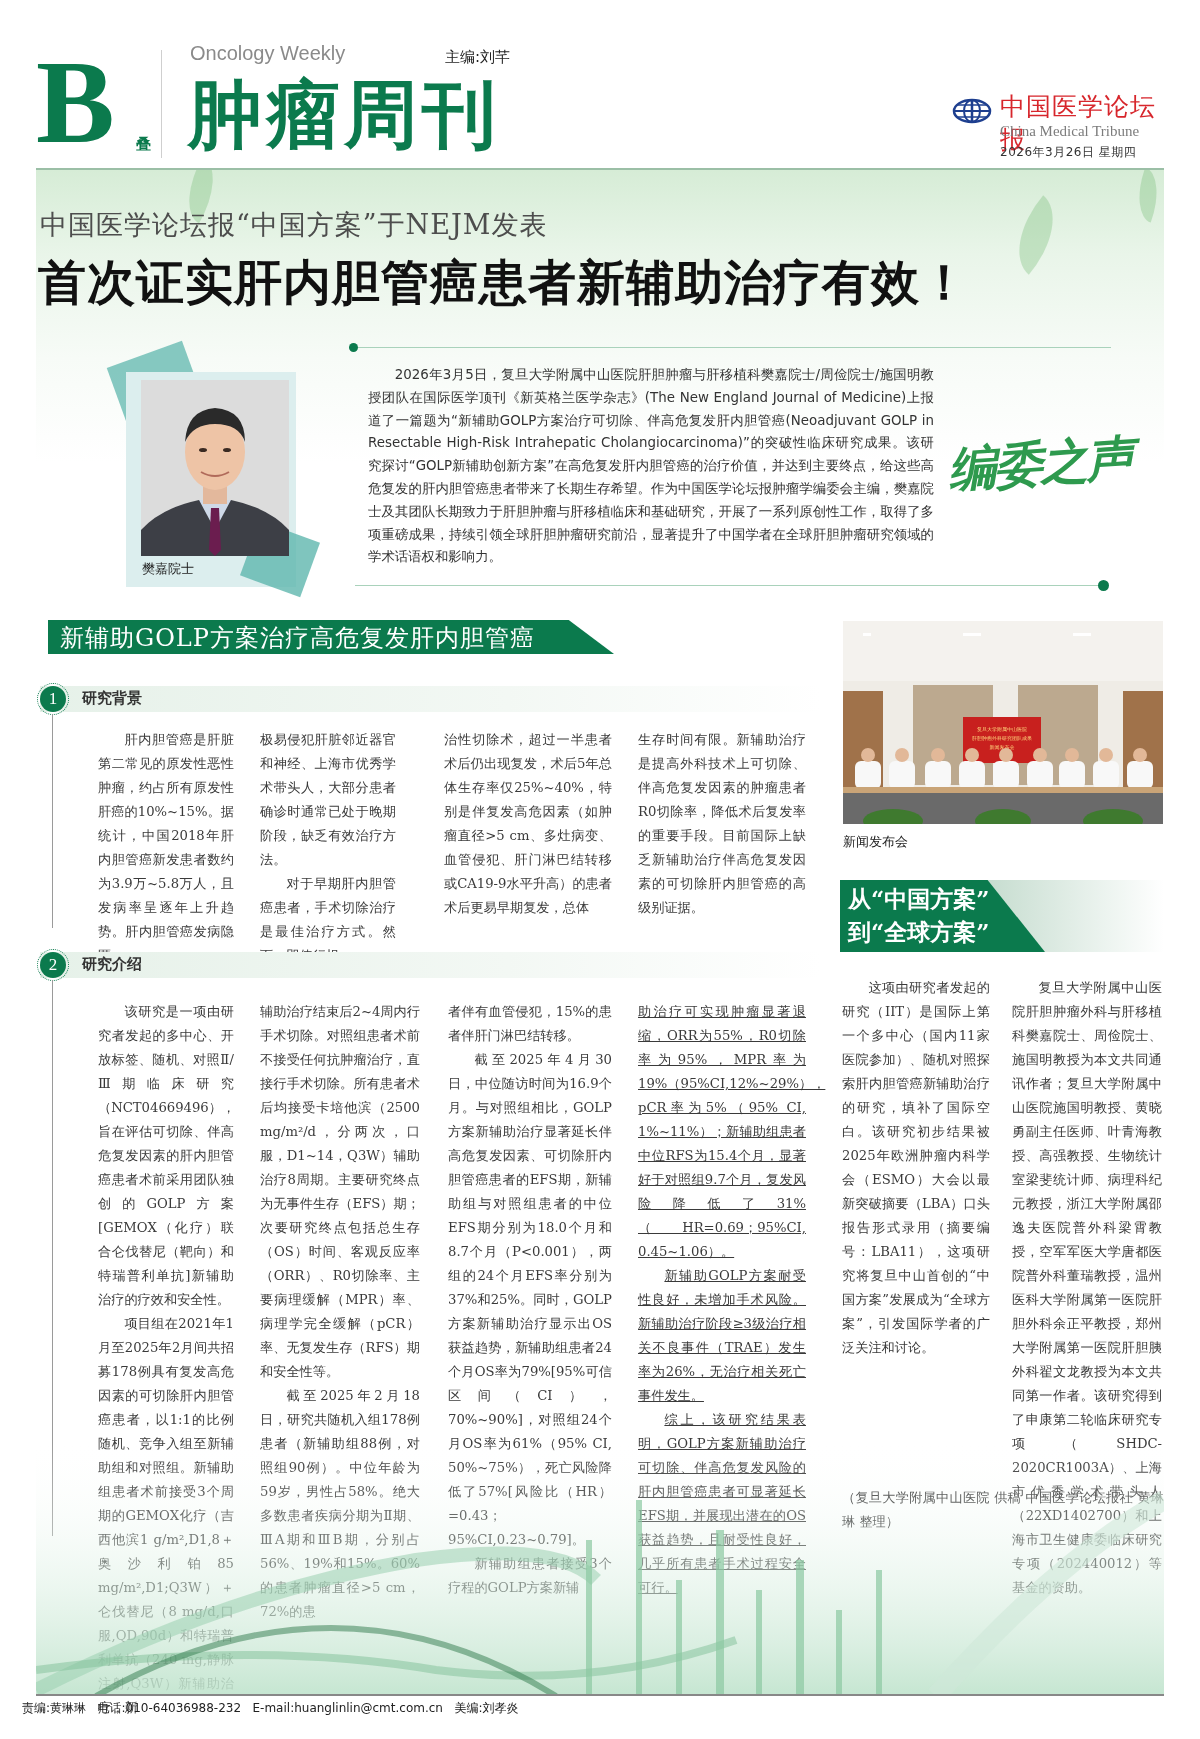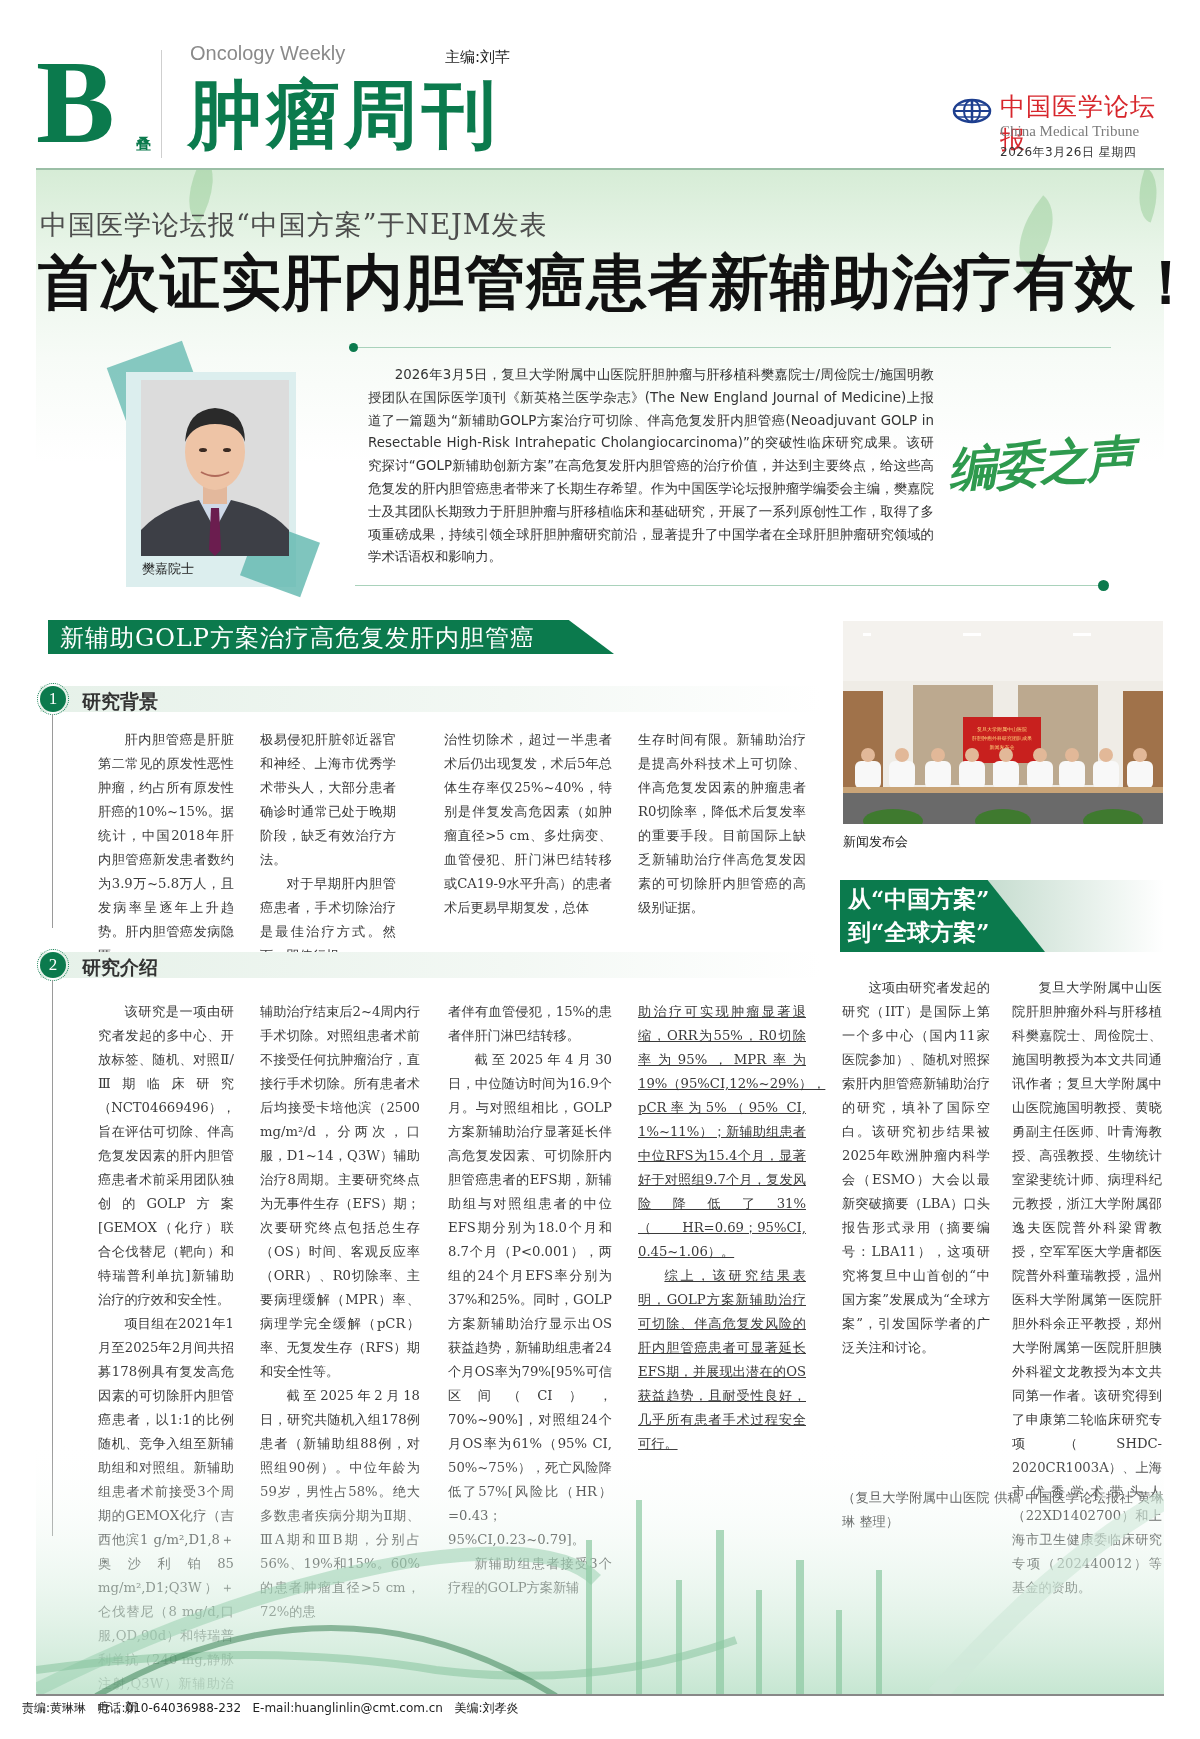--- a/index.html
+++ b/index.html
@@ -19,21 +19,21 @@
   .brand-cn { position: absolute; left: 56px; top: 2px; font-family: "DejaVu Serif", serif; font-size: 25px; color: #d7262c; letter-spacing: 1px; }
   .brand-en { position: absolute; left: 56px; top: 35px; font-family: "Liberation Serif", serif; font-size: 15px; color: #7c7c7c; }
   .brand-date { position: absolute; left: 56px; top: 56px; font-family: "DejaVu Sans", sans-serif; font-size: 12px; color: #333; letter-spacing: 0.5px; }
 
   
   .hero { position: absolute; left: 36px; top: 168px; width: 1128px; height: 420px;
     background: linear-gradient(180deg, #d6ecd6 0%, #e9f5e9 20%, #f7fbf7 45%, #ffffff 70%);
     border-top: 2px solid #9bbfa6; overflow: hidden; }
   .hero-leaf { position: absolute; border-radius: 0 100% 0 100%; background: rgba(120,190,120,0.35); }
   .kicker { position: absolute; left: 40px; top: 207px; font-family: "DejaVu Serif", serif; font-size: 27px; color: #4d4d4d; letter-spacing: 1px; }
-  .headline { position: absolute; left: 38px; top: 244px; font-family: "DejaVu Sans", sans-serif; font-weight: bold; font-size: 60px; line-height: 76px; color: #111; letter-spacing: 1px; }
+  .headline { position: absolute; left: 38px; top: 244px; font-family: "DejaVu Sans", sans-serif; font-weight: bold; font-size: 48px; line-height: 76px; color: #111; letter-spacing: 1px; }
 
   
   .intro-line-top { position: absolute; left: 355px; top: 347px; width: 756px; height: 1px; background: #a9d2bb; }
   .intro-dot-top { position: absolute; left: 349px; top: 343px; width: 9px; height: 9px; border-radius: 50%; background: #0b7a4d; }
   .intro-line-bottom { position: absolute; left: 355px; top: 585px; width: 748px; height: 1px; background: #a9d2bb; }
   .intro-dot-bottom { position: absolute; left: 1098px; top: 580px; width: 11px; height: 11px; border-radius: 50%; background: #0b7a4d; }
   .intro-text { position: absolute; left: 368px; top: 364px; width: 566px; font-family: "DejaVu Sans", sans-serif; font-size: 13.4px; line-height: 22.8px; color: #333; text-align: justify; text-indent: 2em; }
 
   .portrait-wrap { position: absolute; left: 126px; top: 372px; width: 170px; height: 215px; background: #dceeee; }
   .sq1 { position: absolute; left: 118px; top: 352px; width: 80px; height: 80px; background: #5fb7ae; opacity: 0.75; transform: rotate(-20deg); }
@@ -44,21 +44,21 @@
 
   
   .banner { position: absolute; left: 48px; top: 620px; width: 560px; height: 34px; }
   .banner-bg { position: absolute; left: 0; top: 0; width: 566px; height: 34px; background: #0b7a4d; clip-path: polygon(0 0, 92% 0, 100% 100%, 0 100%); }
   .banner-fade { position: absolute; left: 480px; top: 0; width: 128px; height: 34px; background: linear-gradient(90deg, #cfe3d7, #ffffff); z-index: -1; }
   .banner-text { position: absolute; left: 12px; top: 2px; font-family: "DejaVu Serif", serif; font-size: 24px; color: #ffffff; letter-spacing: 1px; white-space: nowrap; }
 
   
   .subbar { position: absolute; left: 40px; height: 26px; width: 780px; background: linear-gradient(90deg, #e6f1e9 0%, #f3f8f4 60%, #ffffff 100%); }
   .subnum { position: absolute; left: 0; top: 0; width: 26px; height: 26px; border-radius: 50%; background: #0b7a4d; color: #fff; font-family: "Liberation Serif", serif; font-size: 17px; text-align: center; line-height: 26px; outline: 1px dotted #0b7a4d; outline-offset: 2px; }
-  .subtitle { position: absolute; left: 42px; top: 3px; font-family: "DejaVu Sans", sans-serif; font-weight: bold; font-size: 19px; color: #333; }
+  .subtitle { position: absolute; left: 42px; top: 3px; font-family: "DejaVu Sans", sans-serif; font-weight: bold; font-size: 15px; color: #333; }
   .vrule { position: absolute; left: 52px; width: 1px; background: #9a9a9a; }
 
   
   .col { position: absolute; font-family: "DejaVu Serif", serif; font-size: 13.2px; line-height: 24px; color: #3a3a3a; text-align: justify; }
   .col p { text-indent: 2em; }
   .col p.cont { text-indent: 0; }
 
   
   .photo { position: absolute; left: 843px; top: 621px; width: 320px; height: 203px; overflow: hidden; background: #d9d2c4; }
   .photo-caption { position: absolute; left: 843px; top: 833px; font-family: "DejaVu Sans", sans-serif; font-size: 13px; color: #222; }
@@ -228,20 +228,21 @@
   <p class="cont">辅助治疗结束后2~4周内行手术切除。对照组患者术前不接受任何抗肿瘤治疗，直接行手术切除。所有患者术后均接受卡培他滨（2500 mg/m²/d，分两次，口服，D1~14，Q3W）辅助治疗8周期。主要研究终点为无事件生存（EFS）期；次要研究终点包括总生存（OS）时间、客观反应率（ORR）、R0切除率、主要病理缓解（MPR）率、病理学完全缓解（pCR）率、无复发生存（RFS）期和安全性等。</p>
   <p>截至2025年2月18日，研究共随机入组178例患者（新辅助组88例，对照组90例）。中位年龄为59岁，男性占58%。绝大多数患者疾病分期为Ⅱ期、ⅢA期和ⅢB期，分别占56%、19%和15%。60%的患者肿瘤直径&gt;5 cm，72%的患</p>
 </div>
 <div class="col" style="left:448px;top:1000px;width:164px;">
   <p class="cont">者伴有血管侵犯，15%的患者伴肝门淋巴结转移。</p>
   <p>截至2025年4月30日，中位随访时间为16.9个月。与对照组相比，GOLP方案新辅助治疗显著延长伴高危复发因素、可切除肝内胆管癌患者的EFS期，新辅助组与对照组患者的中位EFS期分别为18.0个月和8.7个月（P&lt;0.001），两组的24个月EFS率分别为37%和25%。同时，GOLP方案新辅助治疗显示出OS获益趋势，新辅助组患者24个月OS率为79%[95%可信区间（CI），70%~90%]，对照组24个月OS率为61%（95% CI, 50%~75%），死亡风险降低了57%[风险比（HR）=0.43；95%CI,0.23~0.79]。</p>
   <p>新辅助组患者接受3个疗程的GOLP方案新辅</p>
 </div>
 <div class="col" style="left:638px;top:1000px;width:168px;text-decoration:underline;">
   <p class="cont">助治疗可实现肿瘤显著退缩，ORR为55%，R0切除率为95%，MPR率为19%（95%CI,12%~29%），pCR率为5%（95% CI, 1%~11%）；新辅助组患者中位RFS为15.4个月，显著好于对照组9.7个月，复发风险降低了31%（HR=0.69；95%CI, 0.45~1.06）。</p>
+  <p>新辅助GOLP方案耐受性良好，未增加手术风险。新辅助治疗阶段≥3级治疗相关不良事件（TRAE）发生率为26%，无治疗相关死亡事件发生。</p>
   <p>综上，该研究结果表明，GOLP方案新辅助治疗可切除、伴高危复发风险的肝内胆管癌患者可显著延长EFS期，并展现出潜在的OS获益趋势，且耐受性良好，几乎所有患者手术过程安全可行。</p>
 </div>
 
 <div class="col" style="left:842px;top:976px;width:148px;">
   <p>这项由研究者发起的研究（IIT）是国际上第一个多中心（国内11家医院参加）、随机对照探索肝内胆管癌新辅助治疗的研究，填补了国际空白。该研究初步结果被2025年欧洲肿瘤内科学会（ESMO）大会以最新突破摘要（LBA）口头报告形式录用（摘要编号：LBA11），这项研究将复旦中山首创的“中国方案”发展成为“全球方案”，引发国际学者的广泛关注和讨论。</p>
 </div>
 <div class="col" style="left:1012px;top:976px;width:150px;">
   <p>复旦大学附属中山医院肝胆肿瘤外科与肝移植科樊嘉院士、周俭院士、施国明教授为本文共同通讯作者；复旦大学附属中山医院施国明教授、黄晓勇副主任医师、叶青海教授、高强教授、生物统计室梁斐统计师、病理科纪元教授，浙江大学附属邵逸夫医院普外科梁霄教授，空军军医大学唐都医院普外科董瑞教授，温州医科大学附属第一医院肝胆外科余正平教授，郑州大学附属第一医院肝胆胰外科翟文龙教授为本文共同第一作者。该研究得到了申康第二轮临床研究专项（SHDC-2020CR1003A）、上海市优秀学术带头人（22XD1402700）和上海市卫生健康委临床研究专项（202440012）等基金的资助。</p>
 </div>
 <div class="col" style="left:842px;top:1486px;width:322px;">

